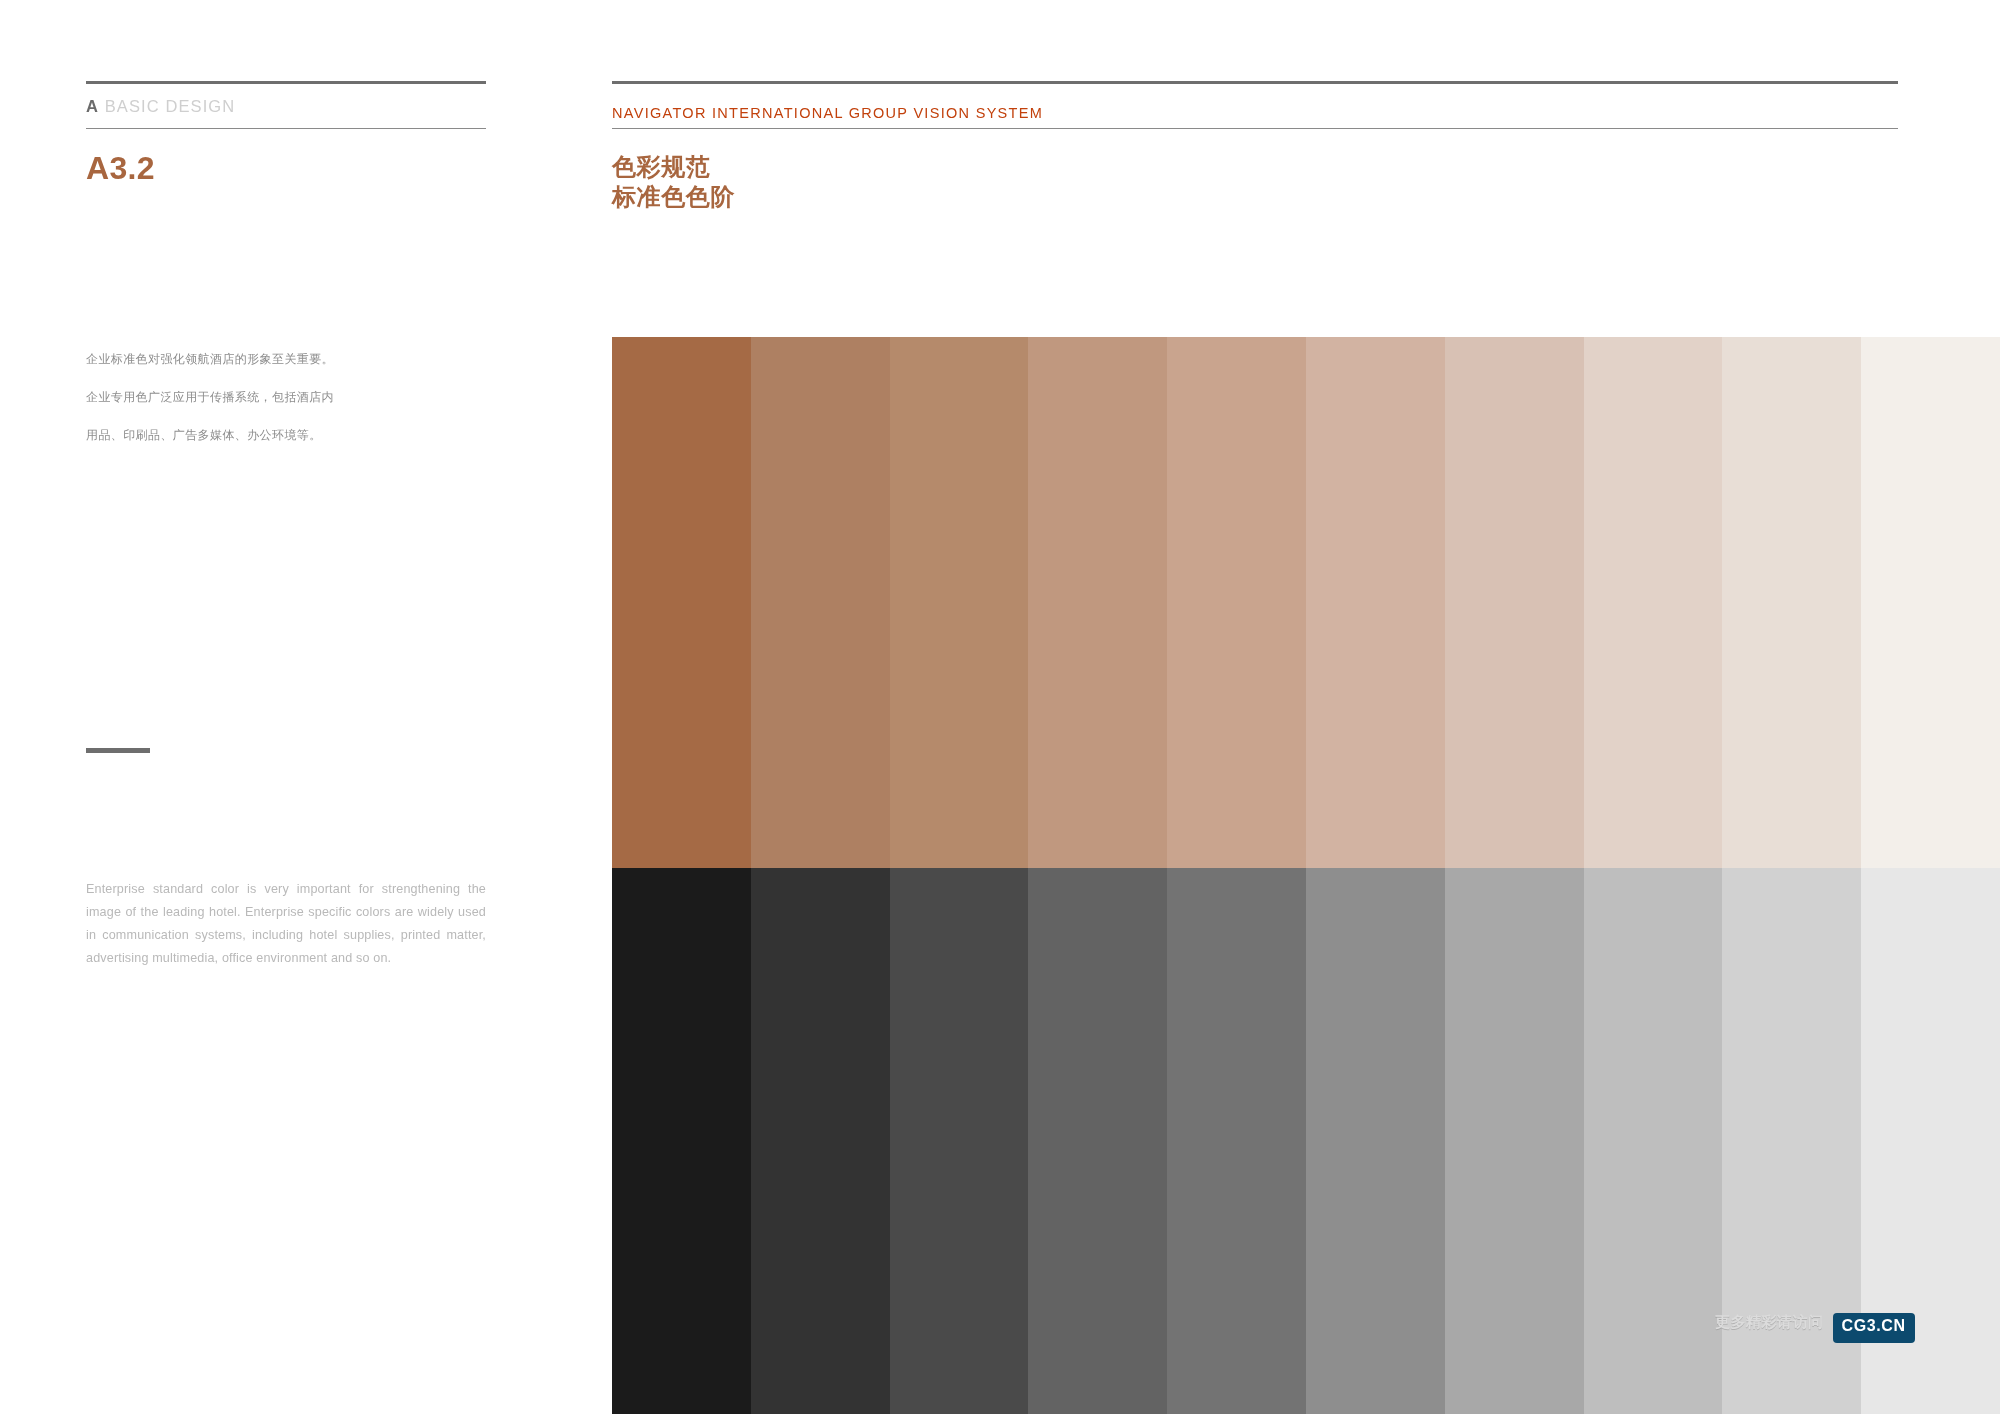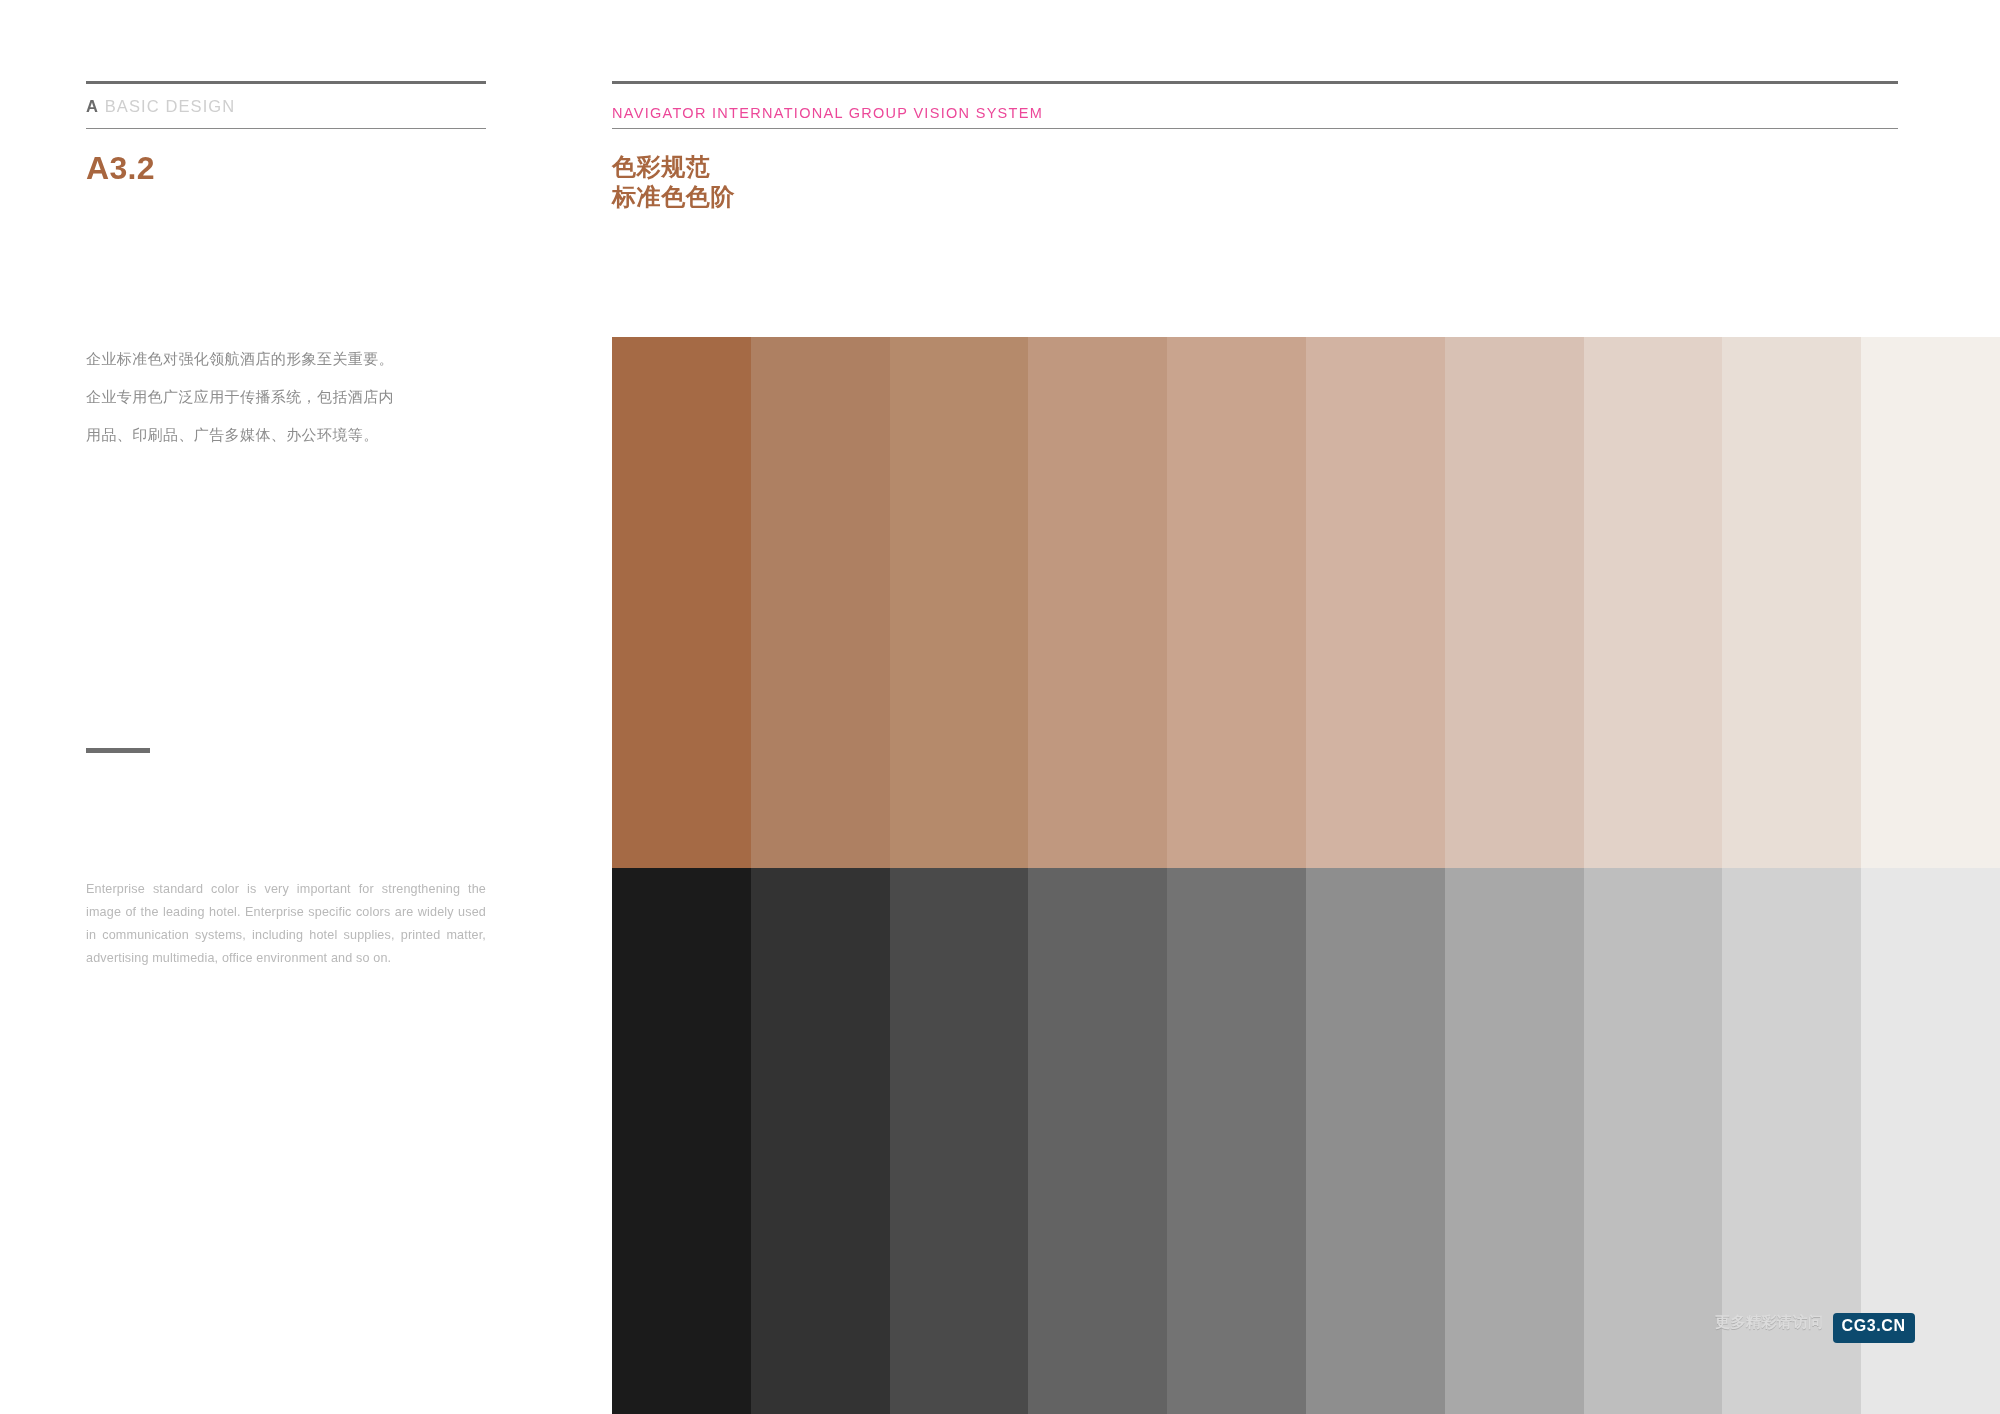--- a/index.html
+++ b/index.html
@@ -70,21 +70,21 @@
     font-weight: 700;
     color: #a8663f;
     letter-spacing: 0.3px;
   }
 
   .cn-body {
     position: absolute;
     left: 0;
     top: 340px;
     width: 400px;
-    font-size: 15px;
+    font-size: 12px;
     line-height: 38px;
     color: #8d8d8d;
     letter-spacing: 0.4px;
     font-family: "Liberation Sans", "DejaVu Sans", sans-serif;
   }
   .cn-body p { margin: 0; }
 
   .mini-rule {
     position: absolute;
     left: 0;
@@ -130,21 +130,21 @@
     width: 1286px;
     height: 1px;
     background: #8a8a8a;
   }
   .doc-title {
     position: absolute;
     left: 0;
     top: 105px;
     font-size: 14.5px;
     letter-spacing: 1.3px;
-    color: #ec4899;
+    color: #c2410c;
     white-space: nowrap;
   }
   .panel-heading {
     position: absolute;
     left: 0;
     top: 152px;
     font-size: 24px;
     font-weight: 700;
     line-height: 30px;
     color: #a8663f;

